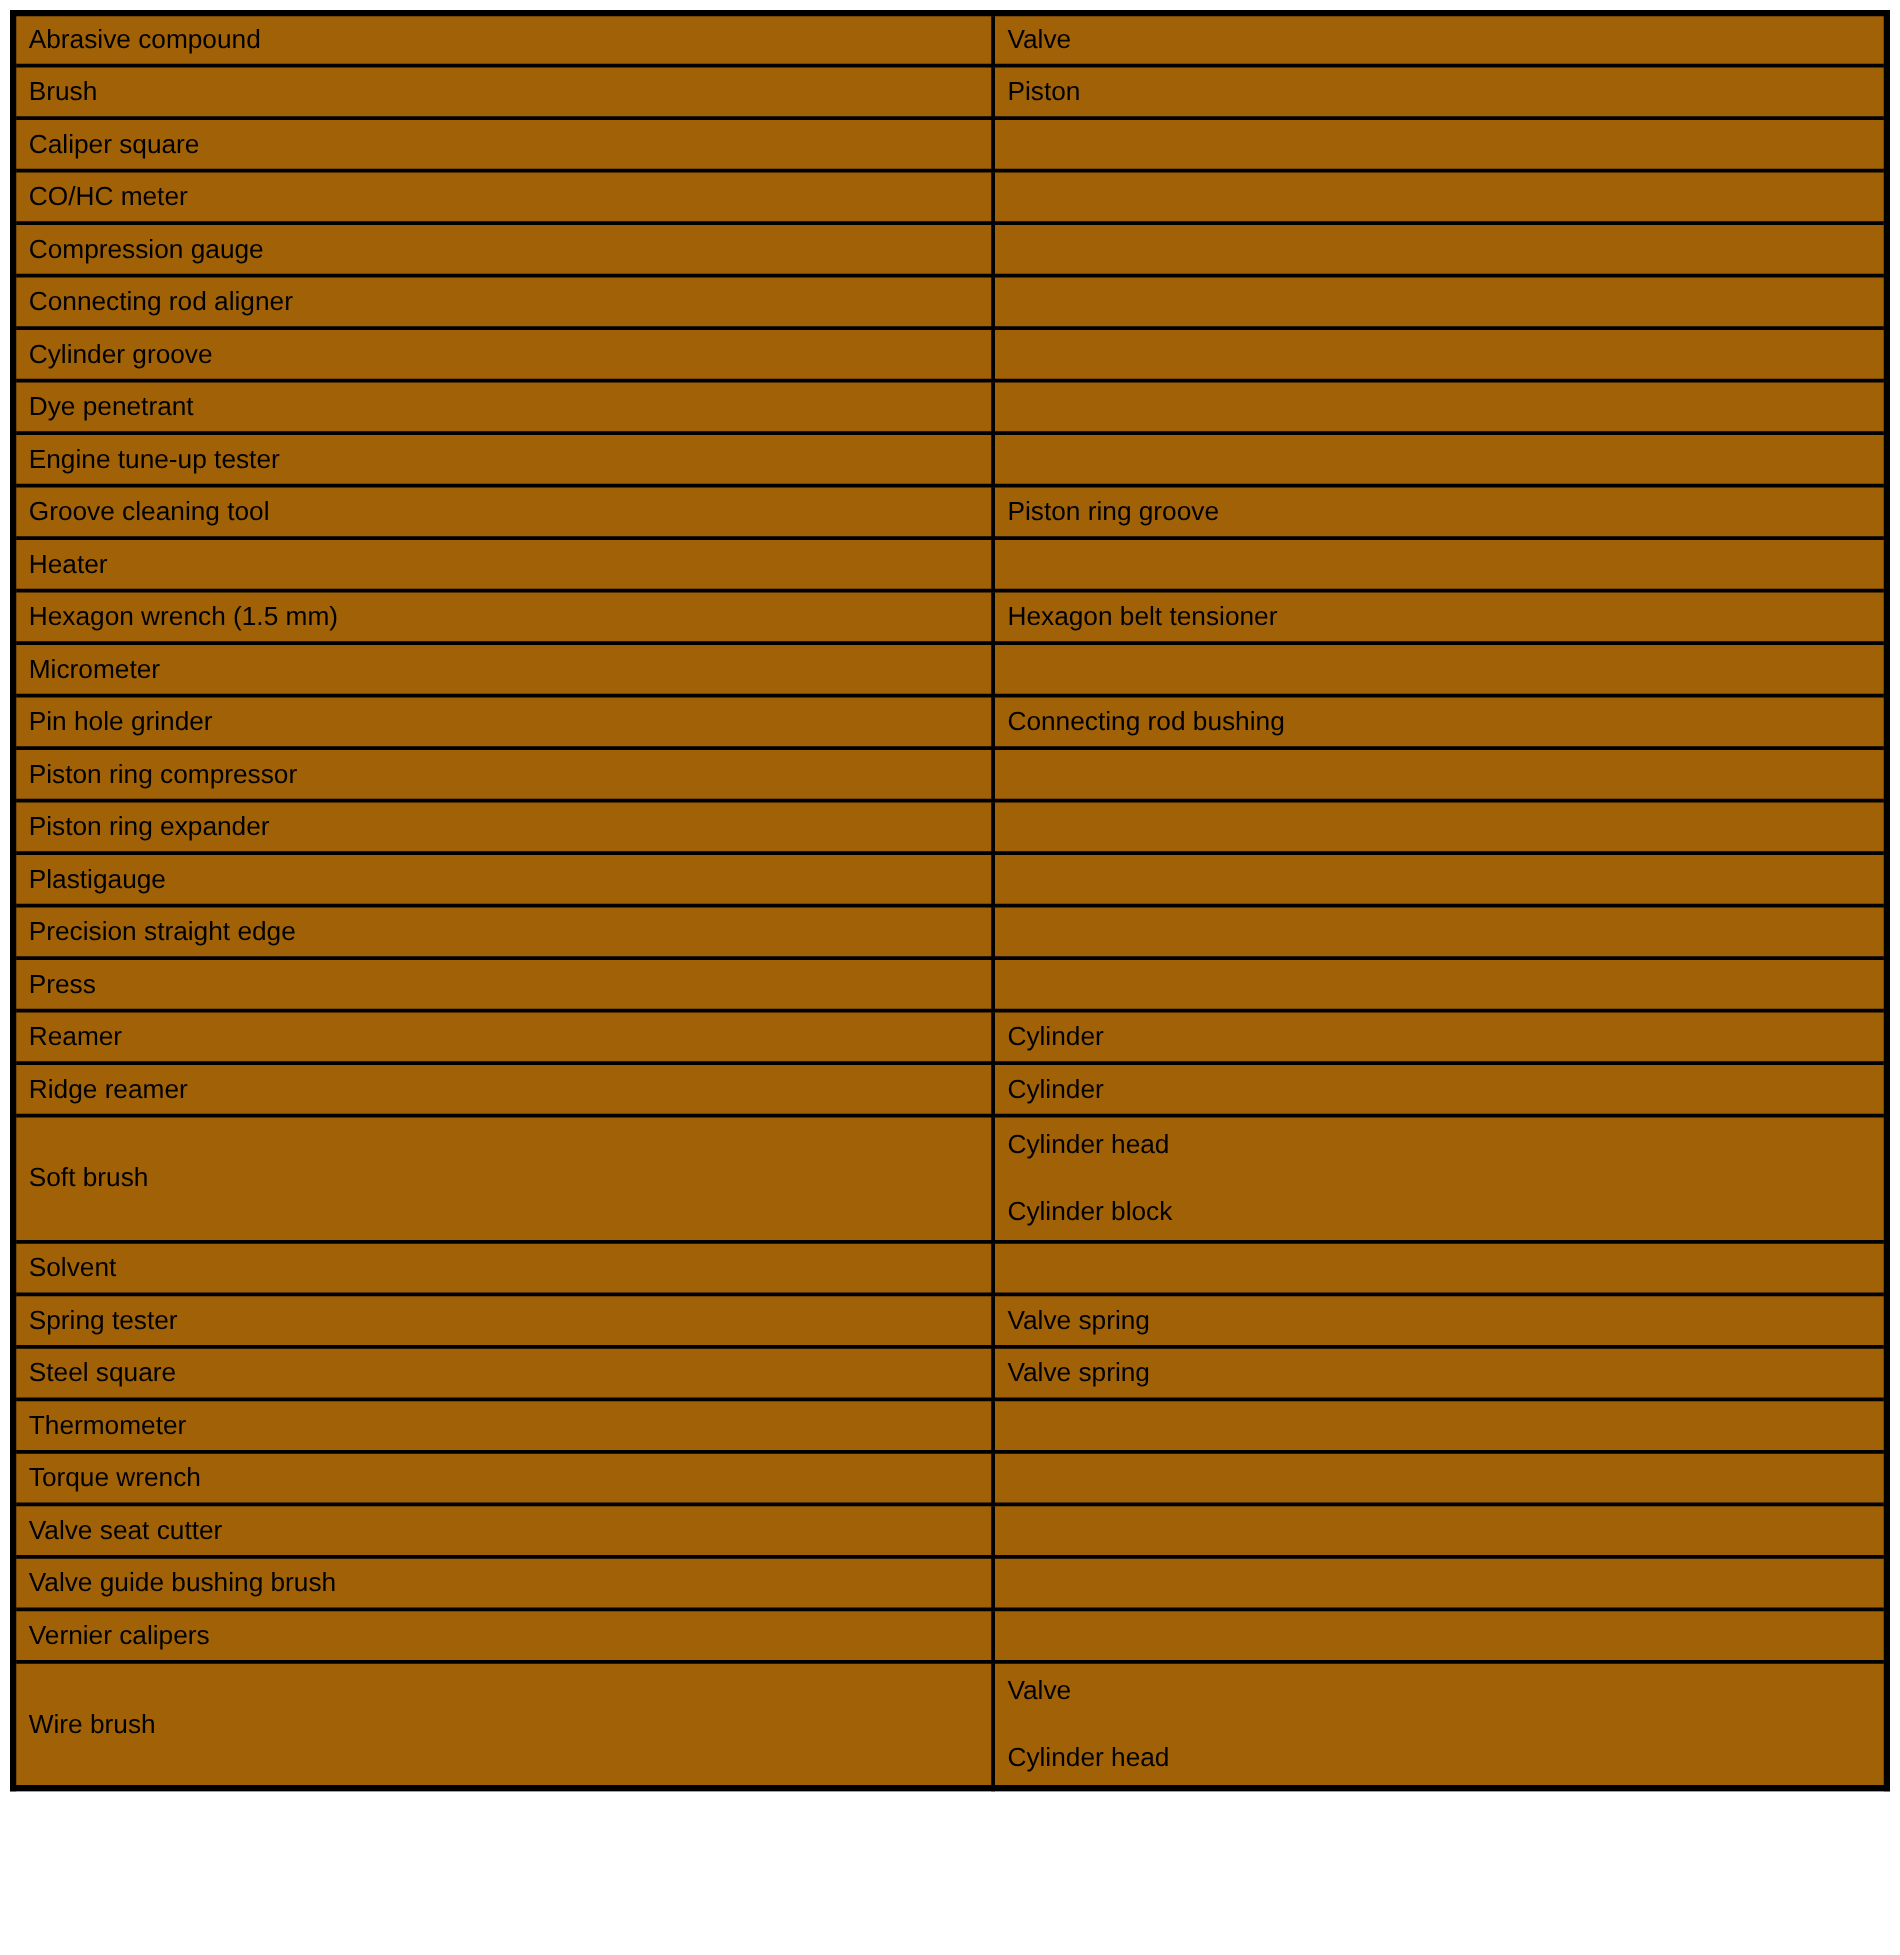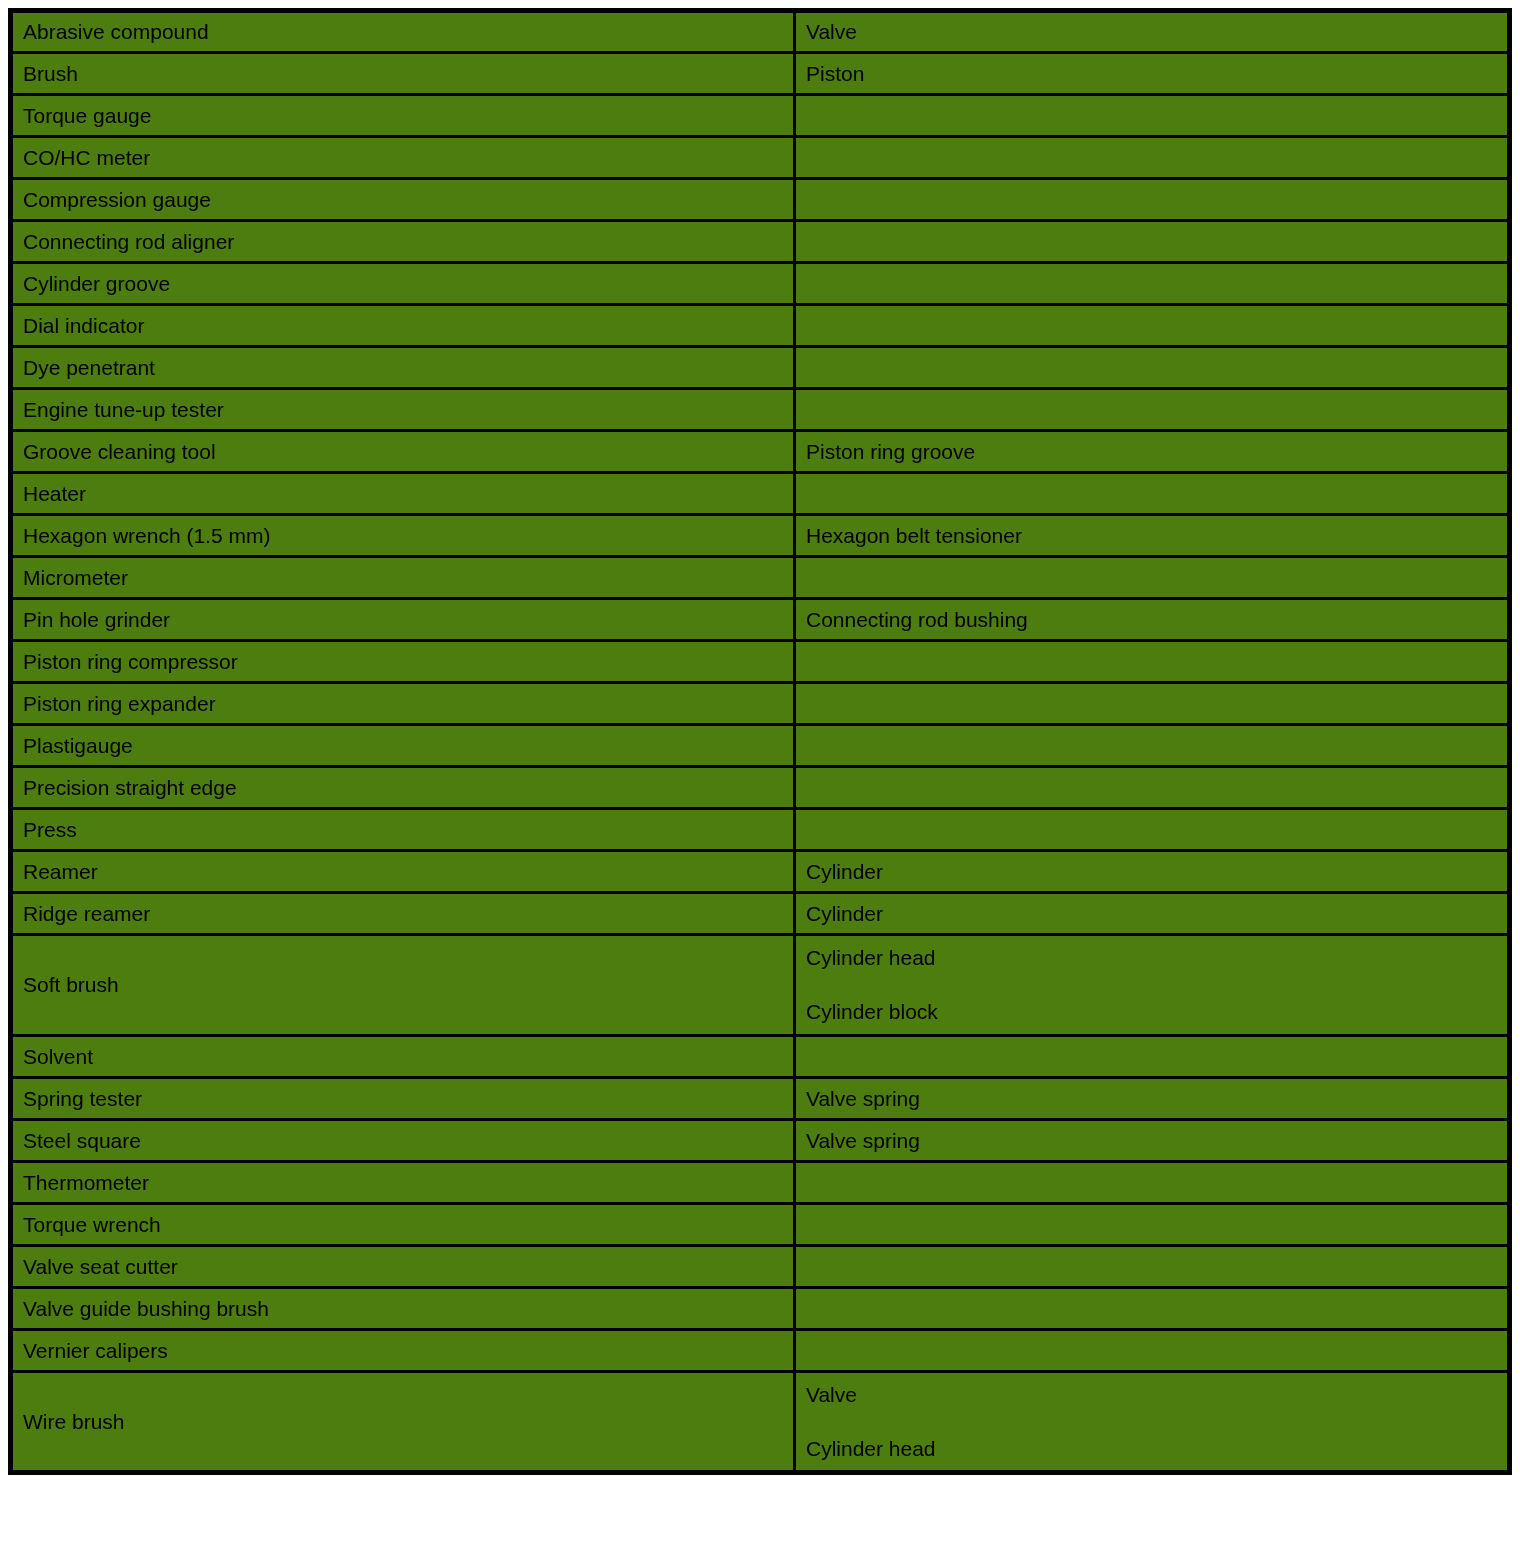--- a/index.html
+++ b/index.html
@@ -13,21 +13,21 @@
     height: 1564px;
     box-sizing: border-box;
     padding: 8px;
     background: #ffffff;
   }
   table.tools-table {
     width: 100%;
     border-collapse: collapse;
     table-layout: fixed;
     border: 5px solid #000000;
-    background: #4d7c0f;
+    background: #a16207;
   }
   table.tools-table td {
     border: 3px solid #000000;
     font-family: "Liberation Sans", "DejaVu Sans", sans-serif;
     font-size: 21px;
     line-height: 24px;
     color: #000000;
     padding: 2px 10px;
     vertical-align: middle;
     overflow: hidden;
@@ -64,21 +64,21 @@
         <tr>
     <td class="tool-cell">
       <span>Brush</span>
     </td>
     <td class="part-cell">
             <div class="part-line">Piston</div>
           </td>
   </tr>
         <tr>
     <td class="tool-cell">
-      <span>Torque gauge</span>
+      <span>Caliper square</span>
     </td>
     <td class="part-cell"></td>
   </tr>
         <tr>
     <td class="tool-cell">
       <span>CO/HC meter</span>
     </td>
     <td class="part-cell"></td>
   </tr>
         <tr>
@@ -89,26 +89,20 @@
   </tr>
         <tr>
     <td class="tool-cell">
       <span>Connecting rod aligner</span>
     </td>
     <td class="part-cell"></td>
   </tr>
         <tr>
     <td class="tool-cell">
       <span>Cylinder groove</span>
-    </td>
-    <td class="part-cell"></td>
-  </tr>
-        <tr>
-    <td class="tool-cell">
-      <span>Dial indicator</span>
     </td>
     <td class="part-cell"></td>
   </tr>
         <tr>
     <td class="tool-cell">
       <span>Dye penetrant</span>
     </td>
     <td class="part-cell"></td>
   </tr>
         <tr>

